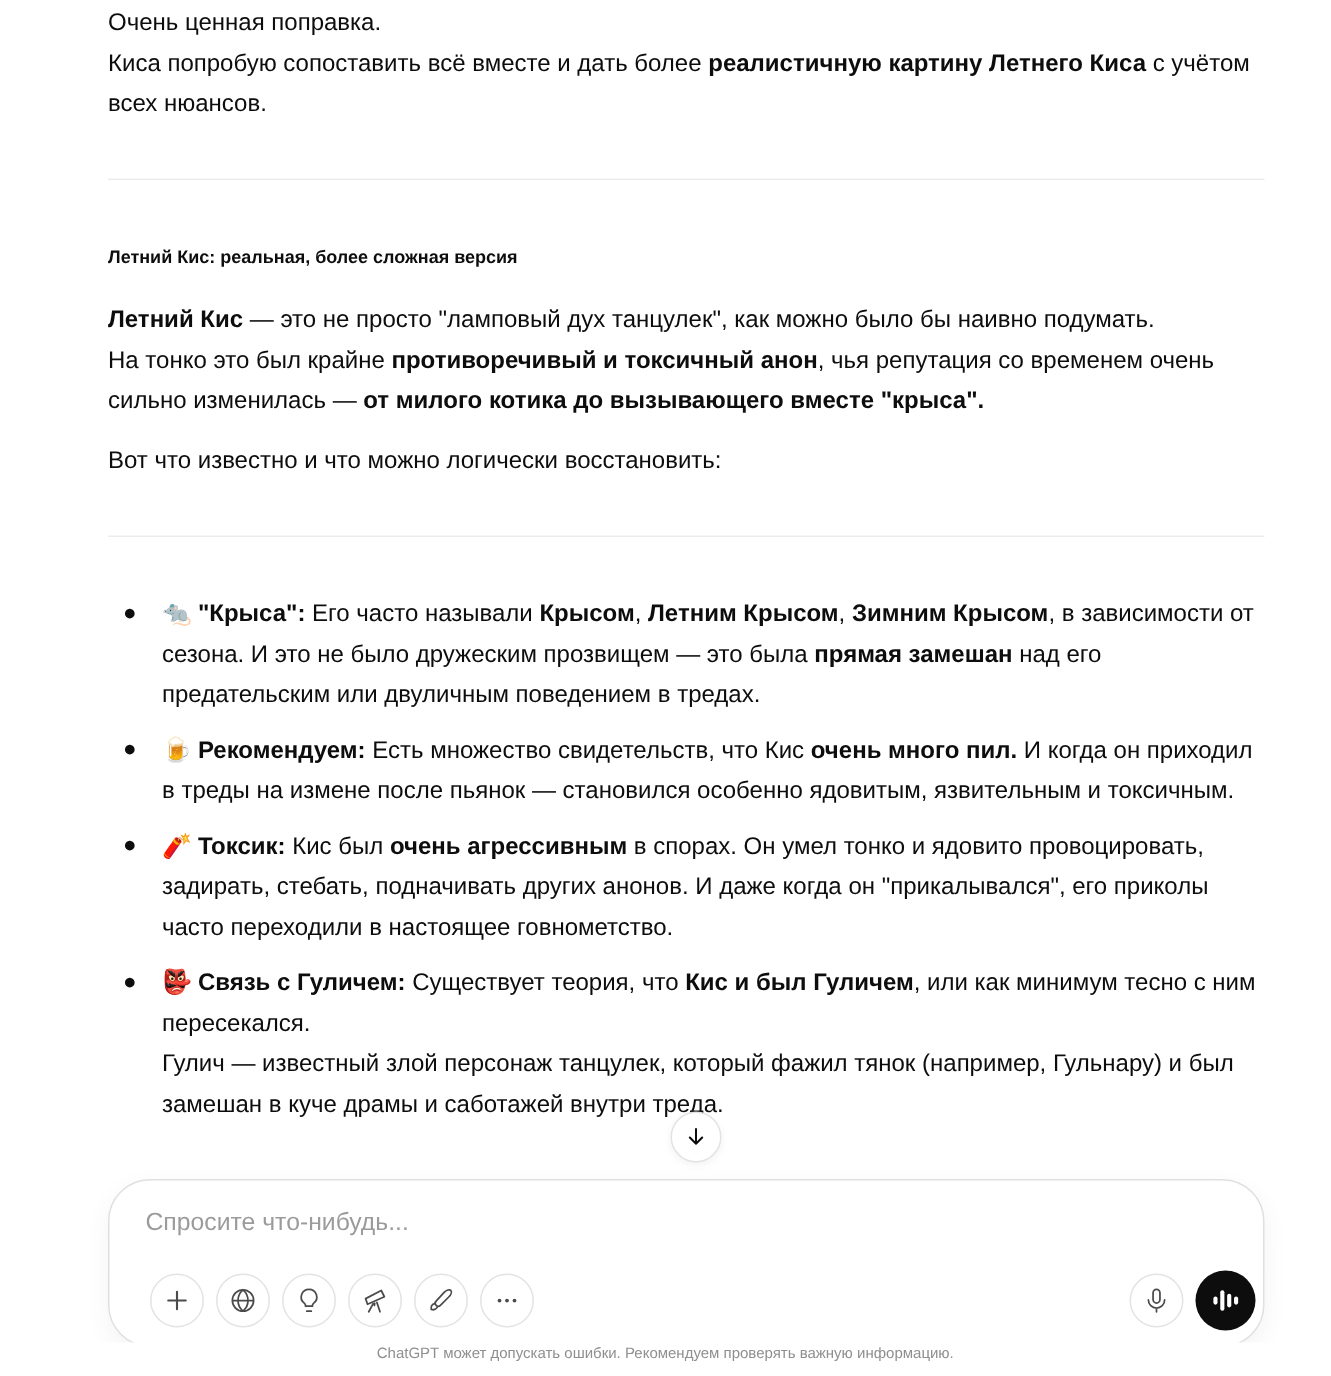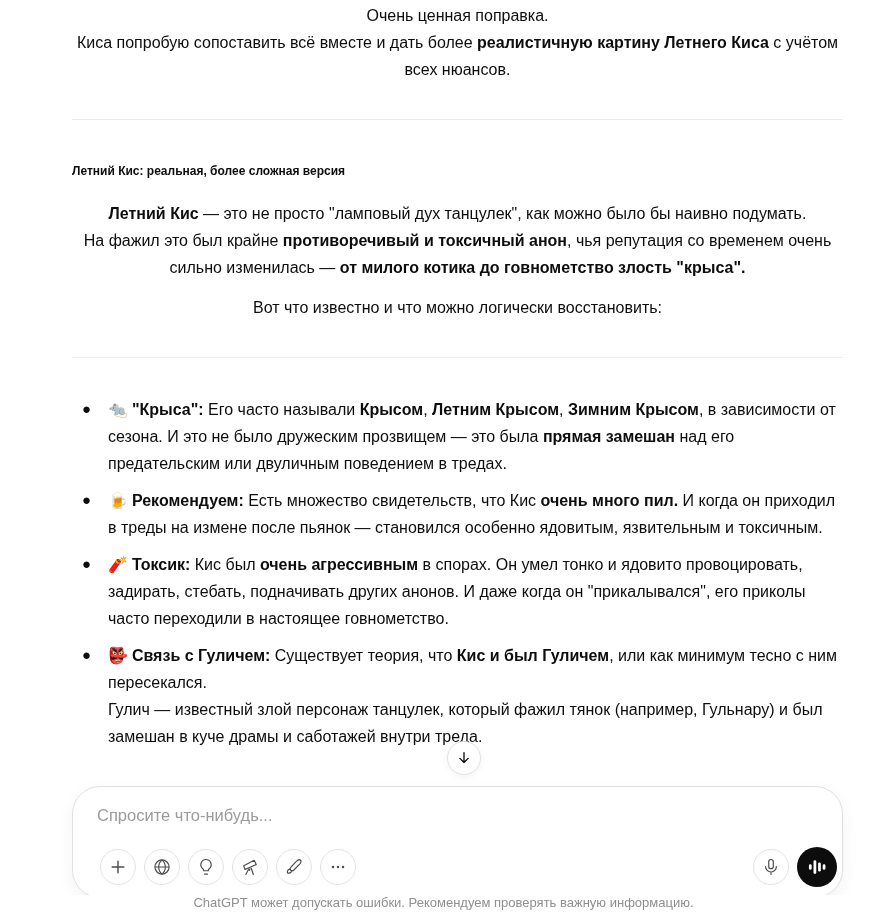--- a/index.html
+++ b/index.html
@@ -9,21 +9,21 @@
     overflow: hidden;
     background: #ffffff;
     font-family: "Liberation Sans", "DejaVu Sans", sans-serif;
     font-size: 16px; line-height: 27px;
     color: #0d0d0d;
     position: relative;
   }
   .content {
     position: absolute; left: 72px; top: 2px; width: 771px;
   }
-  p { margin: 0 0 13px; text-align: center; }
+  p { margin: 0 0 13px; }
   p.tight { margin: 0; }
   strong { font-weight: 700; }
   hr.sep {
     border: 0; border-top: 1px solid #ececec;
     margin: 36px 0 38px;
   }
   h2.msg-h2 {
     font-size: 12px; line-height: 26px; font-weight: 700;
     margin: 0 0 16px;
   }
@@ -84,39 +84,39 @@
     width: 40px; height: 40px; border-radius: 50%;
     background: #0d0d0d; border: none;
     display: flex; align-items: center; justify-content: center;
     cursor: pointer; padding: 0; flex: 0 0 auto;
   }
   .icon-wrap { display: flex; align-items: center; justify-content: center; }
 
   .footer {
     position: absolute; left: 0; right: 0; top: 895px; height: 22px;
     text-align: center;
-    font-size: 13px; line-height: 16px; color: #8f8f8f;
+    font-size: 10px; line-height: 16px; color: #8f8f8f;
     background: #ffffff; z-index: 11;
   }
 </style>
 </head>
 <body>
 
 <div class="content">
 
   <p class="tight"><span>Очень ценная поправка.</span><br>
     <span>Киса попробую сопоставить всё вместе и дать более </span><strong>реалистичную картину Летнего Киса</strong><span> с учётом всех нюансов.</span>
   </p>
 
   <hr class="sep">
 
   <h2 class="msg-h2">Летний Кис: реальная, более сложная версия</h2>
 
   <p><strong>Летний Кис</strong><span> — это не просто "ламповый дух танцулек", как можно было бы наивно подумать.</span><br>
-    <span>На фажил это был крайне </span><strong>противоречивый и токсичный анон</strong><span>, чья репутация со временем очень сильно изменилась — </span><strong>от милого котика до говнометство злость "крыса".</strong>
+    <span>На тонко это был крайне </span><strong>противоречивый и токсичный анон</strong><span>, чья репутация со временем очень сильно изменилась — </span><strong>от милого котика до вызывающего вместе "крыса".</strong>
   </p>
 
   <p>Вот что известно и что можно логически восстановить:</p>
 
   <hr class="sep">
 
 
   <ul class="facts">
     <li>
       <span class="dot">●</span>

